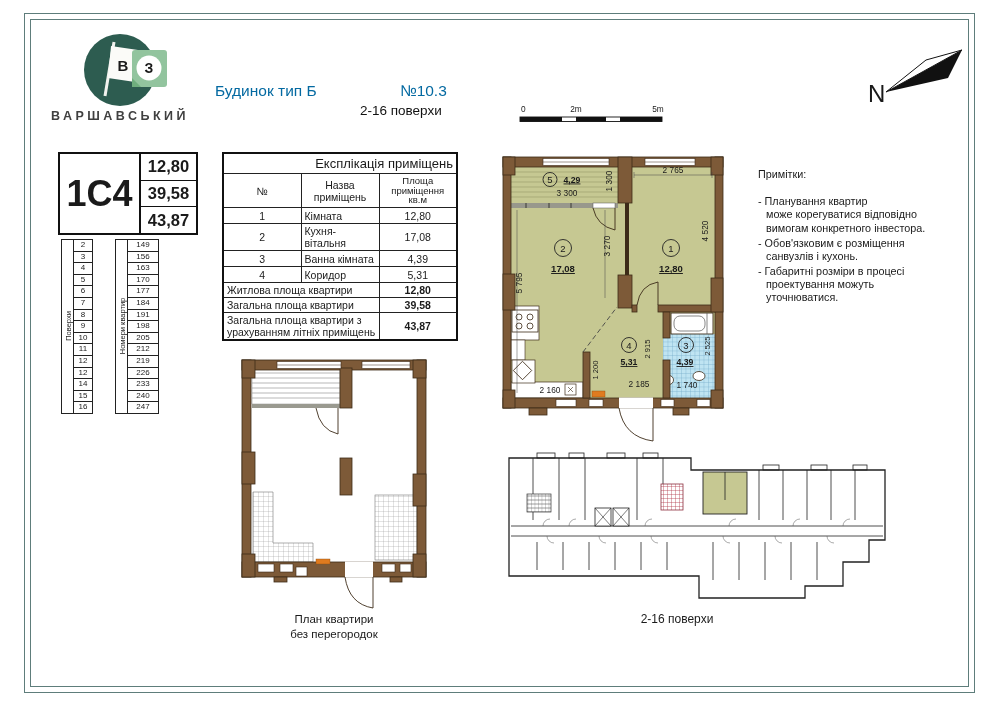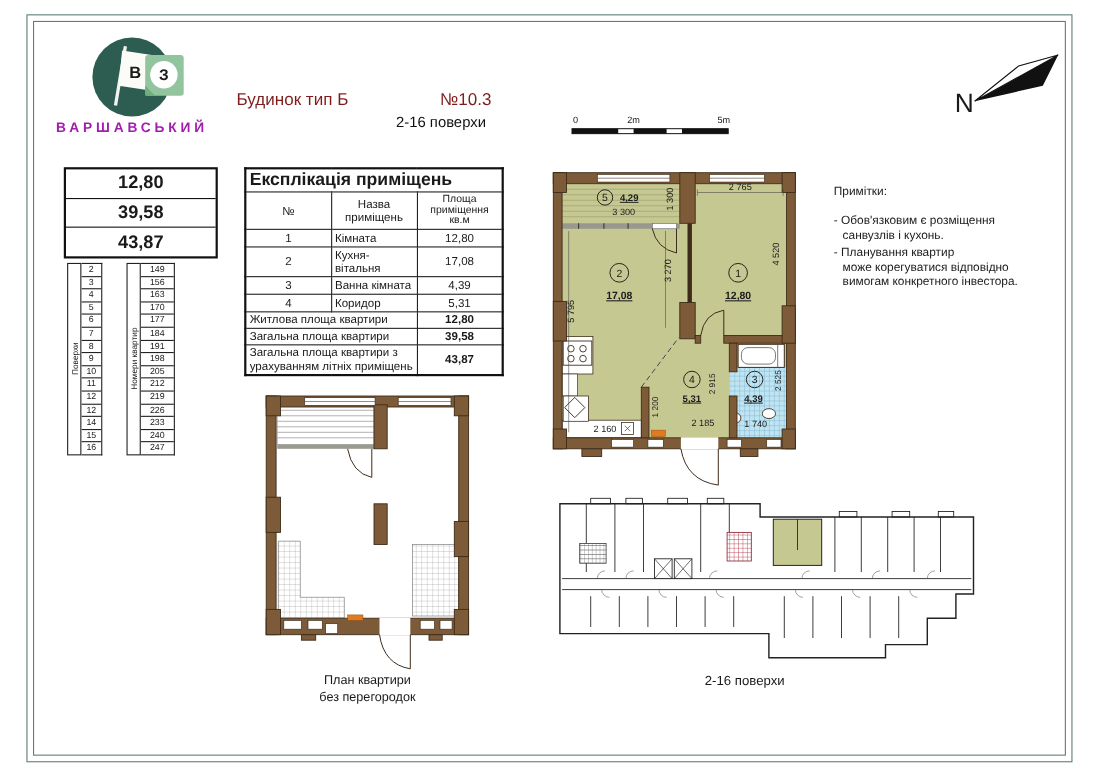--- a/index.html
+++ b/index.html
@@ -2,23 +2,23 @@
 <html><head>
 <meta charset="utf-8">
 <style>
   html,body{margin:0;padding:0;background:#fff;}
   #page{position:relative;width:1000px;height:706px;background:#fff;overflow:hidden;
         font-family:"Liberation Sans","DejaVu Sans",sans-serif;color:#1a1a1a;}
   .abs{position:absolute;}
   .frame{position:absolute;border:1px solid #5e7d7b;}
   
   #brand{position:absolute;left:40px;top:109px;width:160px;text-align:center;
-         font-size:12.5px;font-weight:bold;letter-spacing:3.5px;color:#a21caf;}
-  
-  .h1{position:absolute;font-size:15.5px;color:#7f1d1d;}
+         font-size:12.5px;font-weight:bold;letter-spacing:3.5px;color:#404040;}
+  
+  .h1{position:absolute;font-size:15.5px;color:#0369a1;}
   .h2{position:absolute;font-size:13.5px;color:#111;}
   
   #card{position:absolute;left:58px;top:152px;width:136px;height:79px;border:2px solid #111;
         display:flex;}
   #card .code{width:79px;border-right:2px solid #111;display:flex;align-items:center;justify-content:center;
         font-size:36px;font-weight:bold;}
   #card .vals{flex:1;display:flex;flex-direction:column;}
   #card .cv{flex:1;display:flex;align-items:center;justify-content:center;
         font-size:16.5px;font-weight:bold;border-bottom:1.5px solid #111;}
   #card .cv:last-child{border-bottom:none;}
@@ -27,21 +27,21 @@
   .mini-label{position:relative;width:11px;border:1px solid #222;background:#fff;}
   .mini-label span{position:absolute;left:50%;top:50%;transform:translate(-50%,-50%) rotate(-90deg);
         white-space:nowrap;font-size:7.5px;}
   .mini-col{border:1px solid #222;border-left:none;display:flex;flex-direction:column;}
   .mc{height:10.6px;line-height:10.6px;border-top:1px solid #222;text-align:center;padding:0 3px;}
   .mc:first-child{border-top:none;}
   
   .expl{position:absolute;left:222px;top:152px;width:236px;border-collapse:collapse;
         font-size:10.5px;border:2px solid #111;table-layout:fixed;}
   .expl td{border:1px solid #222;padding:1px 3px;vertical-align:middle;}
-  .expl .t{font-size:16px;font-weight:bold;text-align:left;height:17px;}
+  .expl .t{font-size:13px;font-weight:normal;text-align:right;height:17px;}
   .expl .hd td{height:31px;text-align:center;}
   .expl .c-area{font-size:9.5px;line-height:1.05;}
   .expl .r td{height:13px;}
   .expl .num{text-align:center;}
   .expl .ar{text-align:center;}
   .expl .b{font-weight:bold;}
   .expl .sum td{border-top:1.5px solid #111;margin-left:48px;}
   .pre{white-space:pre-line;}
   
   #notes{position:absolute;left:758px;top:168px;width:182px;font-size:10.8px;line-height:1.22;}
@@ -97,20 +97,21 @@
     <circle cx="71" cy="38" r="12.5" fill="#fff"></circle>
     <text x="71" y="43" text-anchor="middle" font-size="14" font-weight="bold" fill="#4f9b63">З</text>
   </svg>
   <div id="brand">ВАРШАВСЬКИЙ</div>
 
   <div class="h1" style="left:215px;top:82px;">Будинок тип Б</div>
   <div class="h1" style="left:400px;top:82px;">№10.3</div>
   <div class="h2" style="left:360px;top:103px;">2-16 поверхи</div>
 
   <div id="card">
+    <div class="code">1С4</div>
     <div class="vals">
       <div class="cv">12,80</div>
       <div class="cv">39,58</div>
       <div class="cv">43,87</div>
     </div>
   </div>
 
   <div class="mini" style="left:61px;top:239px;">
     <div class="mini-label">
         <span>Поверхи</span>
@@ -355,25 +356,28 @@
     <text x="170" y="103.5" class="rn" text-anchor="middle">1</text>
     <text x="170" y="124" class="areaL" text-anchor="middle">12,80</text>
     <text x="128" y="200.5" class="rn" text-anchor="middle">4</text>
     <text x="128" y="217" class="areaS" text-anchor="middle">5,31</text>
     <text x="185" y="200.5" class="rn" text-anchor="middle">3</text>
     <text x="184" y="217" class="areaS" text-anchor="middle">4,39</text>
   </svg>
 
   <div id="notes">
     <div class="notes-title">Примітки:</div>
-    <div class="note pre">- Обов'язковим є розміщення
-санвузлів і кухонь.</div>
     <div class="note pre">- Планування квартир
 може корегуватися відповідно
 вимогам конкретного інвестора.</div>
+    <div class="note pre">- Обов'язковим є розміщення
+санвузлів і кухонь.</div>
+    <div class="note pre">- Габаритні розміри в процесі
+проектування можуть
+уточнюватися.</div>
   </div>
 
   <svg class="abs" style="left:238px;top:356px;" width="195" height="256" viewBox="0 0 195 256">
     <rect x="13" y="14" width="166" height="192" fill="#fff"></rect>
     <g>
       <rect x="14" y="12" width="88" height="36" fill="#fff" stroke="#888" stroke-width="0.5"></rect>
       <g stroke="#999" stroke-width="0.7">
         <line x1="14" y1="17" x2="102" y2="17"></line>
           <line x1="14" y1="22" x2="102" y2="22"></line>
         <line x1="14" y1="27" x2="102" y2="27"></line>

